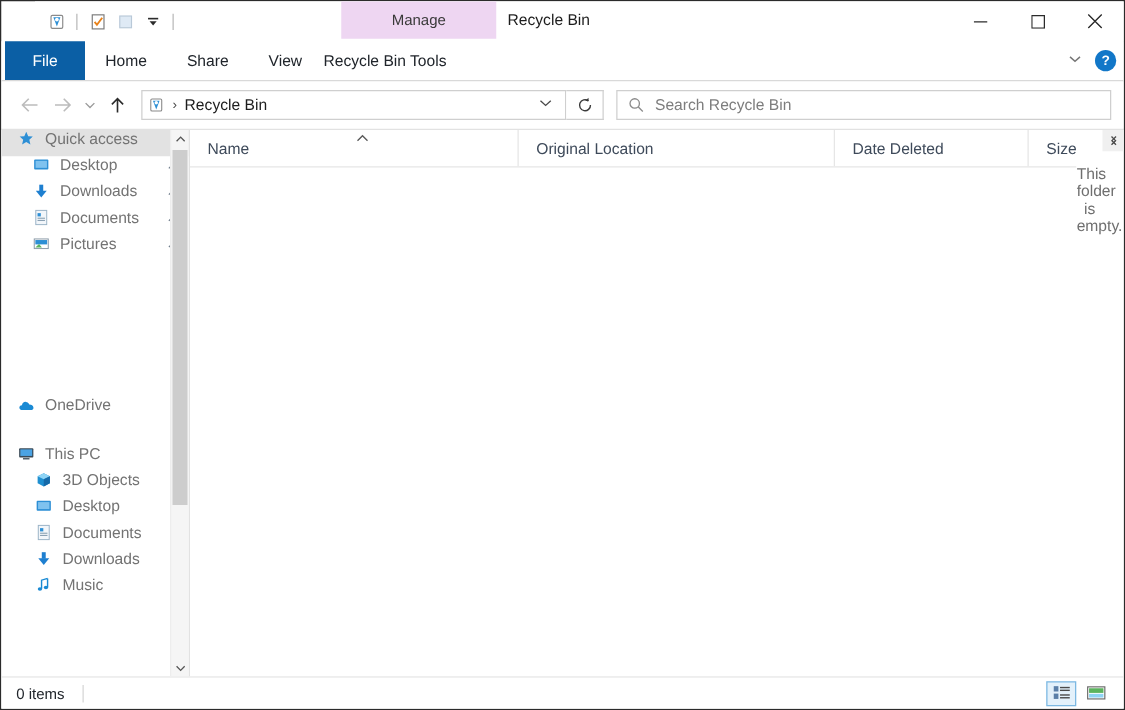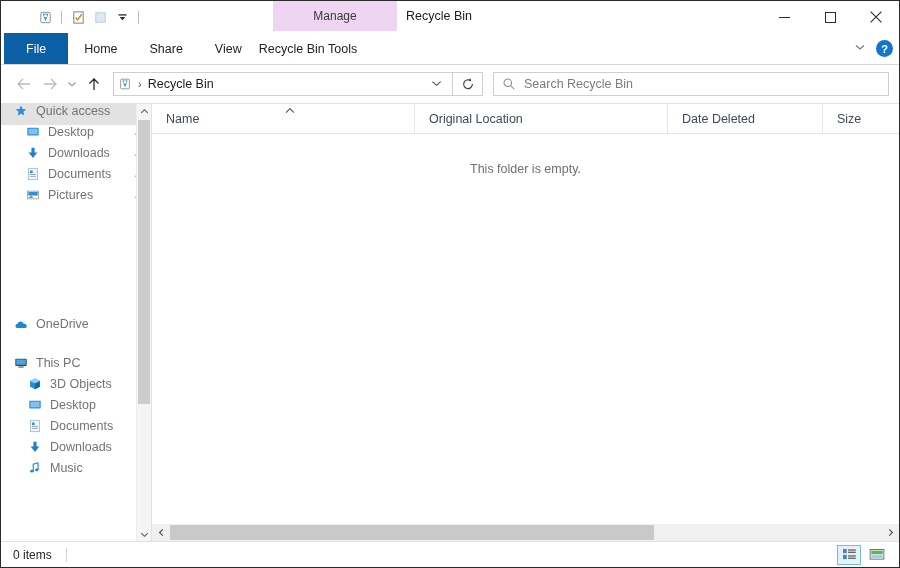--- a/index.html
+++ b/index.html
@@ -313,21 +313,21 @@
     right: 1px;
     top: 16px;
     height: 284px;
     background: #cdcdcd;
   }
 
   
   .content {
     flex: 1 1 auto;
     display: flex;
-    flex-direction: column;
+    flex-direction: row;
     min-width: 0;
     border-left: 1px solid #e2e2e2;
     position: relative;
     background: #ffffff;
   }
   .colheaders {
     height: 29px;
     flex: 0 0 29px;
     display: flex;
     align-items: center;

